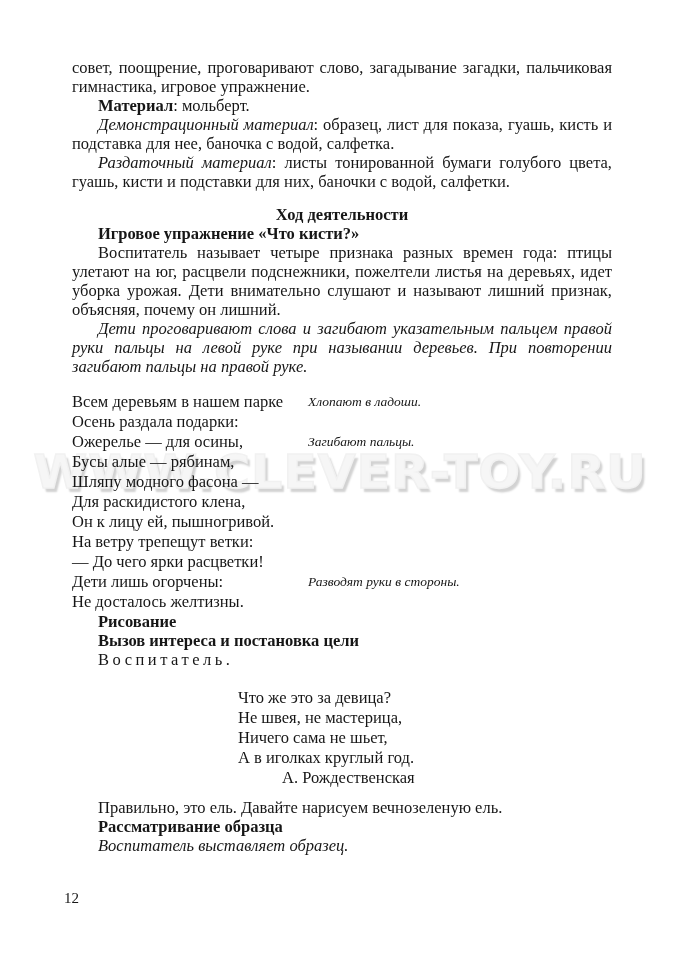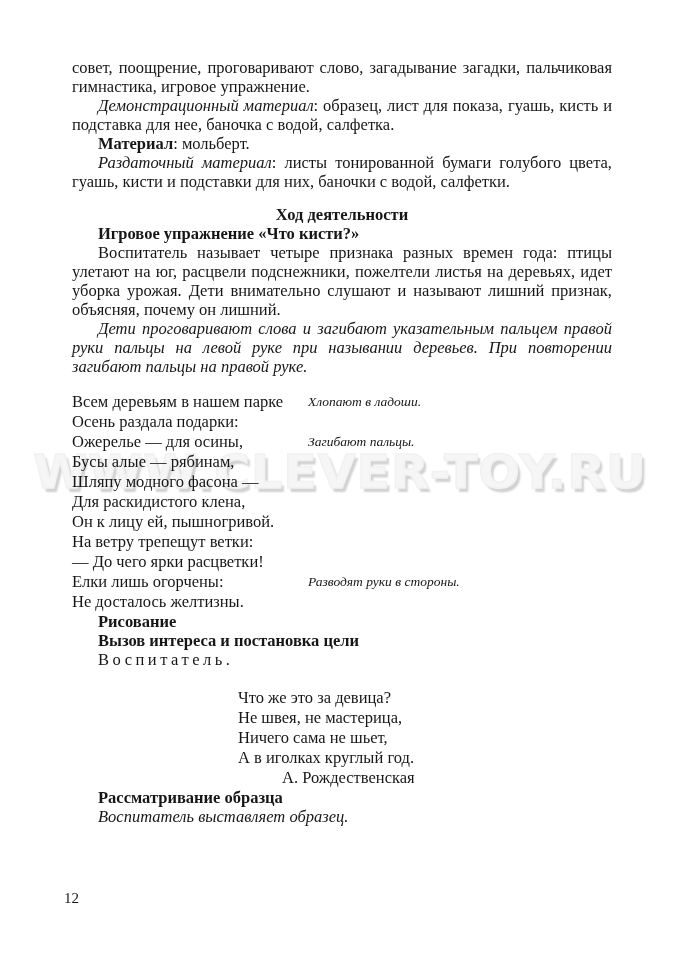--- a/index.html
+++ b/index.html
@@ -44,23 +44,23 @@
 <body>
 
 <div class="page">
 
   <div class="watermark">WWW.CLEVER-TOY.RU</div>
 
   <div class="content">
 
     <p class="noindent">совет, поощрение, проговаривают слово, загадывание загадки, пальчиковая гимнастика, игровое упражнение.</p>
 
+    <p><b>Материал</b><span>: мольберт.</span></p>
+
     <p><span class="it">Демонстрационный материал</span><span>: образец, лист для показа, гуашь, кисть и подставка для нее, баночка с водой, салфетка.</span></p>
-
-    <p><b>Материал</b><span>: мольберт.</span></p>
 
     <p><span class="it">Раздаточный материал</span><span>: листы тонированной бумаги голубого цвета, гуашь, кисти и подставки для них, баночки с водой, салфетки.</span></p>
 
     <p class="heading">Ход деятельности</p>
 
     <p><b>Игровое упражнение «Что кисти?»</b></p>
 
     <p>Воспитатель называет четыре признака разных времен года: птицы улетают на юг, расцвели подснежники, пожелтели листья на деревьях, идет уборка урожая. Дети внимательно слушают и называют лишний признак, объясняя, почему он лишний.</p>
 
 
@@ -69,38 +69,39 @@
     <div class="poem">
       <div class="poem-row"><span>Всем деревьям в нашем парке</span><span class="poem-note">Хлопают в ладоши.</span></div>
       <div class="poem-row"><span>Осень раздала подарки:</span></div>
       <div class="poem-row"><span>Ожерелье — для осины,</span><span class="poem-note">Загибают пальцы.</span></div>
       <div class="poem-row"><span>Бусы алые — рябинам,</span></div>
       <div class="poem-row"><span>Шляпу модного фасона —</span></div>
       <div class="poem-row"><span>Для раскидистого клена,</span></div>
       <div class="poem-row"><span>Он к лицу ей, пышногривой.</span></div>
       <div class="poem-row"><span>На ветру трепещут ветки:</span></div>
       <div class="poem-row"><span>— До чего ярки расцветки!</span></div>
-      <div class="poem-row"><span>Елки лишь огорчены:</span><span class="poem-note">Разводят руки в стороны.</span></div>
+      <div class="poem-row"><span>Дети лишь огорчены:</span><span class="poem-note">Разводят руки в стороны.</span></div>
       <div class="poem-row"><span>Не досталось желтизны.</span></div>
     </div>
 
     <p><b>Рисование</b></p>
 
     <p><span class="bi">Вызов интереса и постановка цели</span></p>
 
     <p><span class="teacher-line">Воспитатель.</span></p>
 
     <div class="riddle">
       <p>Что же это за девица?</p>
       <p>Не швея, не мастерица,</p>
       <p>Ничего сама не шьет,</p>
       <p>А в иголках круглый год.</p>
       <p class="riddle-author">А. Рождественская</p>
     </div>
 
+    <p class="answer">Правильно, это ель. Давайте нарисуем вечнозеленую ель.</p>
 
     <p><span class="bi">Рассматривание образца</span></p>
 
     <p class="it">Воспитатель выставляет образец.</p>
 
   </div>
 
   <div class="pagenum">12</div>
 
 </div>

